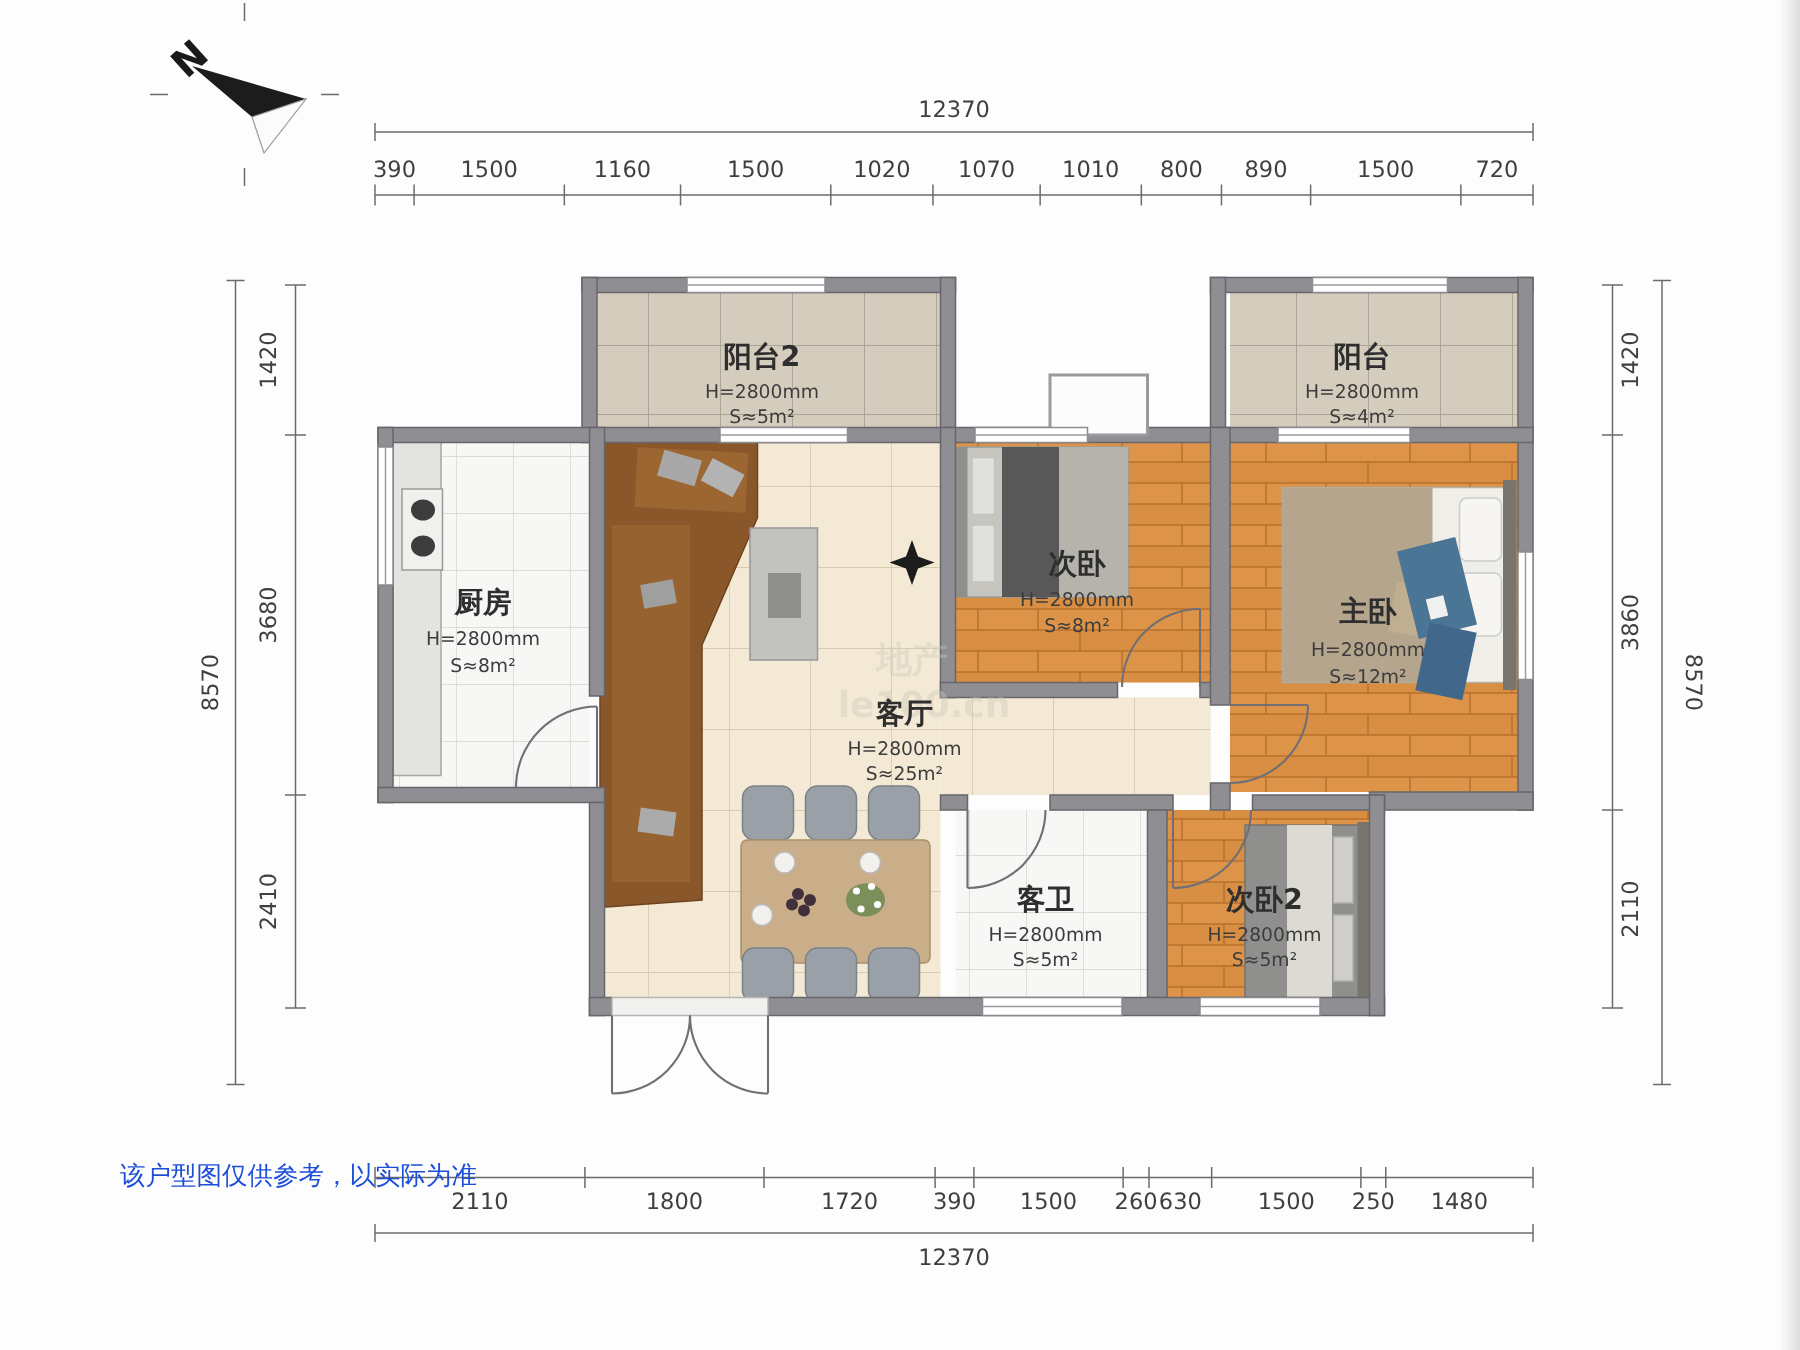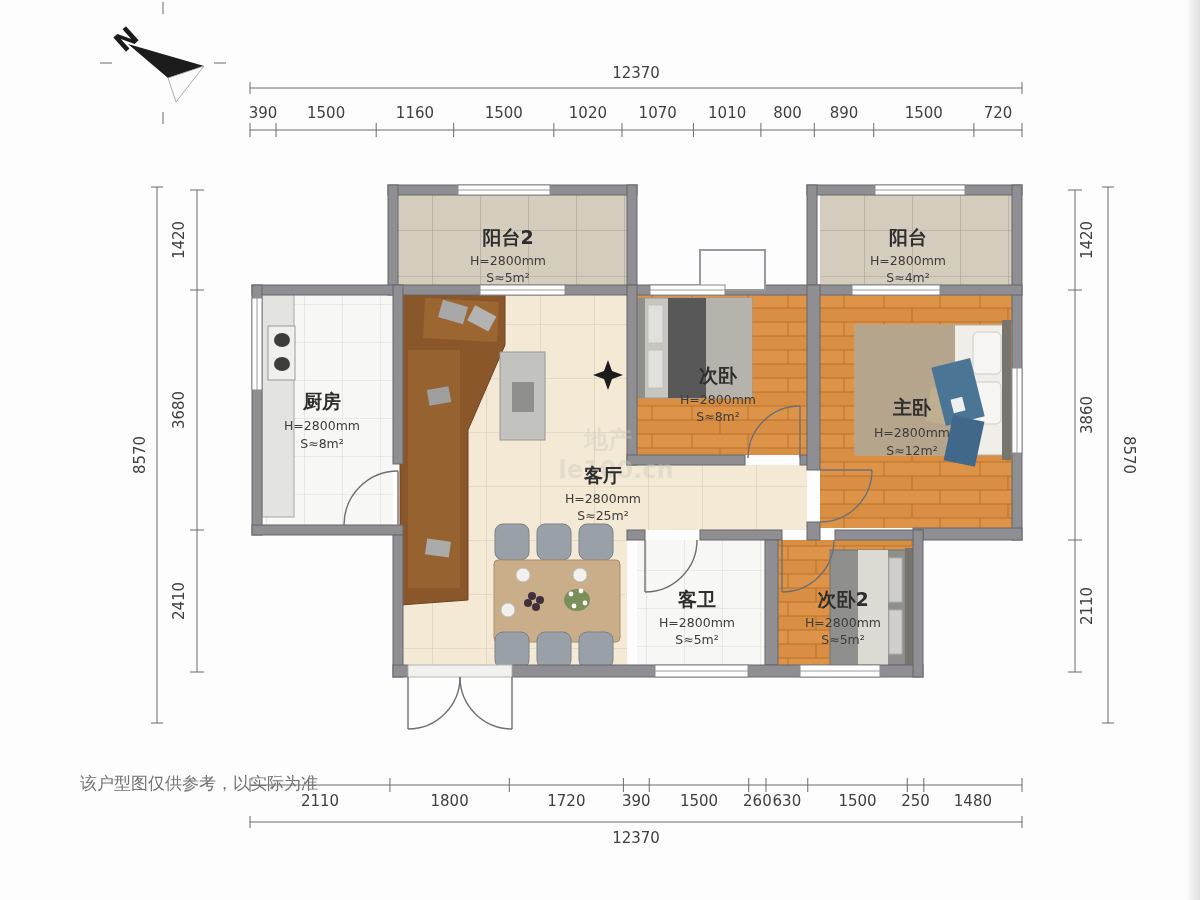--- a/index.html
+++ b/index.html
@@ -9,21 +9,21 @@
   .dl{stroke:#6b6b6b;stroke-width:1;}
   .dt{font-size:15px;fill:#3f3f3f;}
   .wall{fill:#8e8e93;stroke:#66666b;stroke-width:1;}
   .win{fill:#ffffff;stroke:#8a8a8f;stroke-width:1;}
   .winline{stroke:#9a9a9f;stroke-width:1;}
   .arc{fill:none;stroke:#6f6f74;stroke-width:1.4;}
   .leaf{stroke:#6f6f74;stroke-width:1.4;}
   .rname{font-size:19px;font-weight:bold;fill:#2e2e2e;}
   .rinfo{font-size:12.5px;fill:#3c3c3c;}
   .wm{font-size:24px;font-weight:bold;fill:#cfc9bd;opacity:.4;}
-  #disclaimer{position:absolute;left:80px;top:772px;font-size:17px;color:#737373;}
+  #disclaimer{position:absolute;left:80px;top:772px;font-size:17px;color:#1d4ed8;}
   #edge-shade{position:absolute;right:0;top:0;width:14px;height:900px;
       background:linear-gradient(to right,rgba(0,0,0,0),rgba(0,0,0,0.12));}
   text{text-anchor:middle;}
 </style>
 </head>
 <body>
 
 <div id="stage">
 
 <svg id="plan" width="1200" height="900" viewBox="0 0 1200 900">

